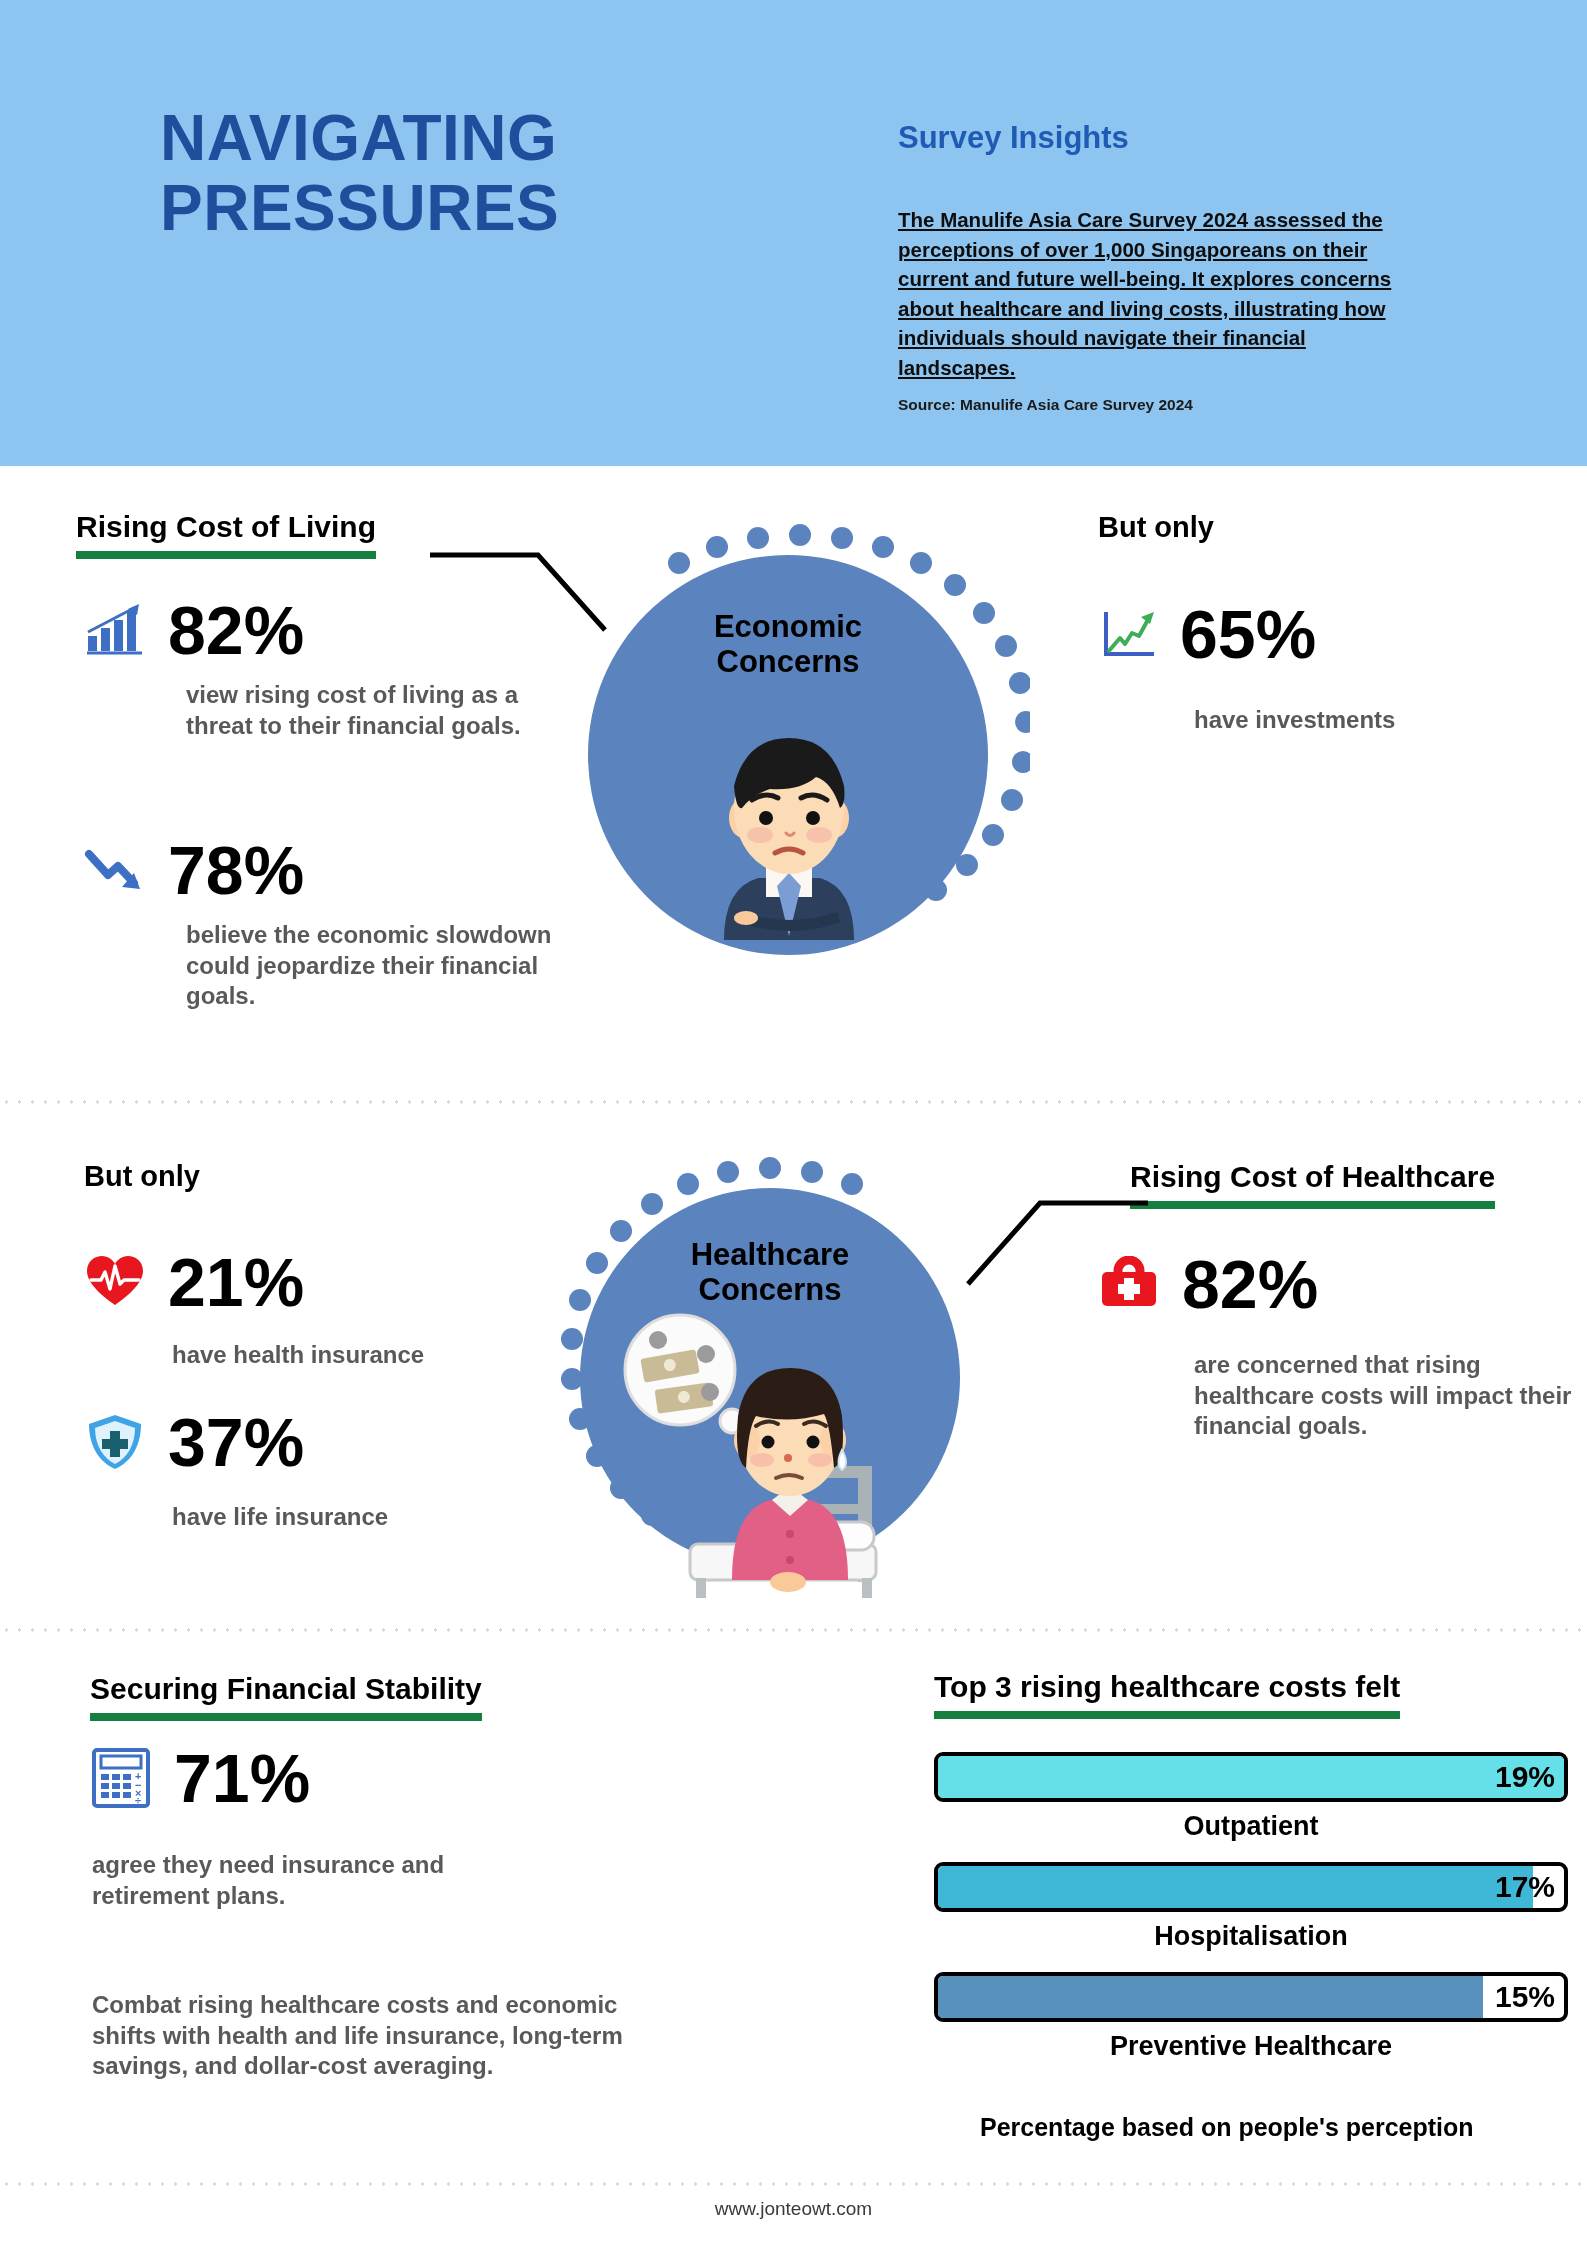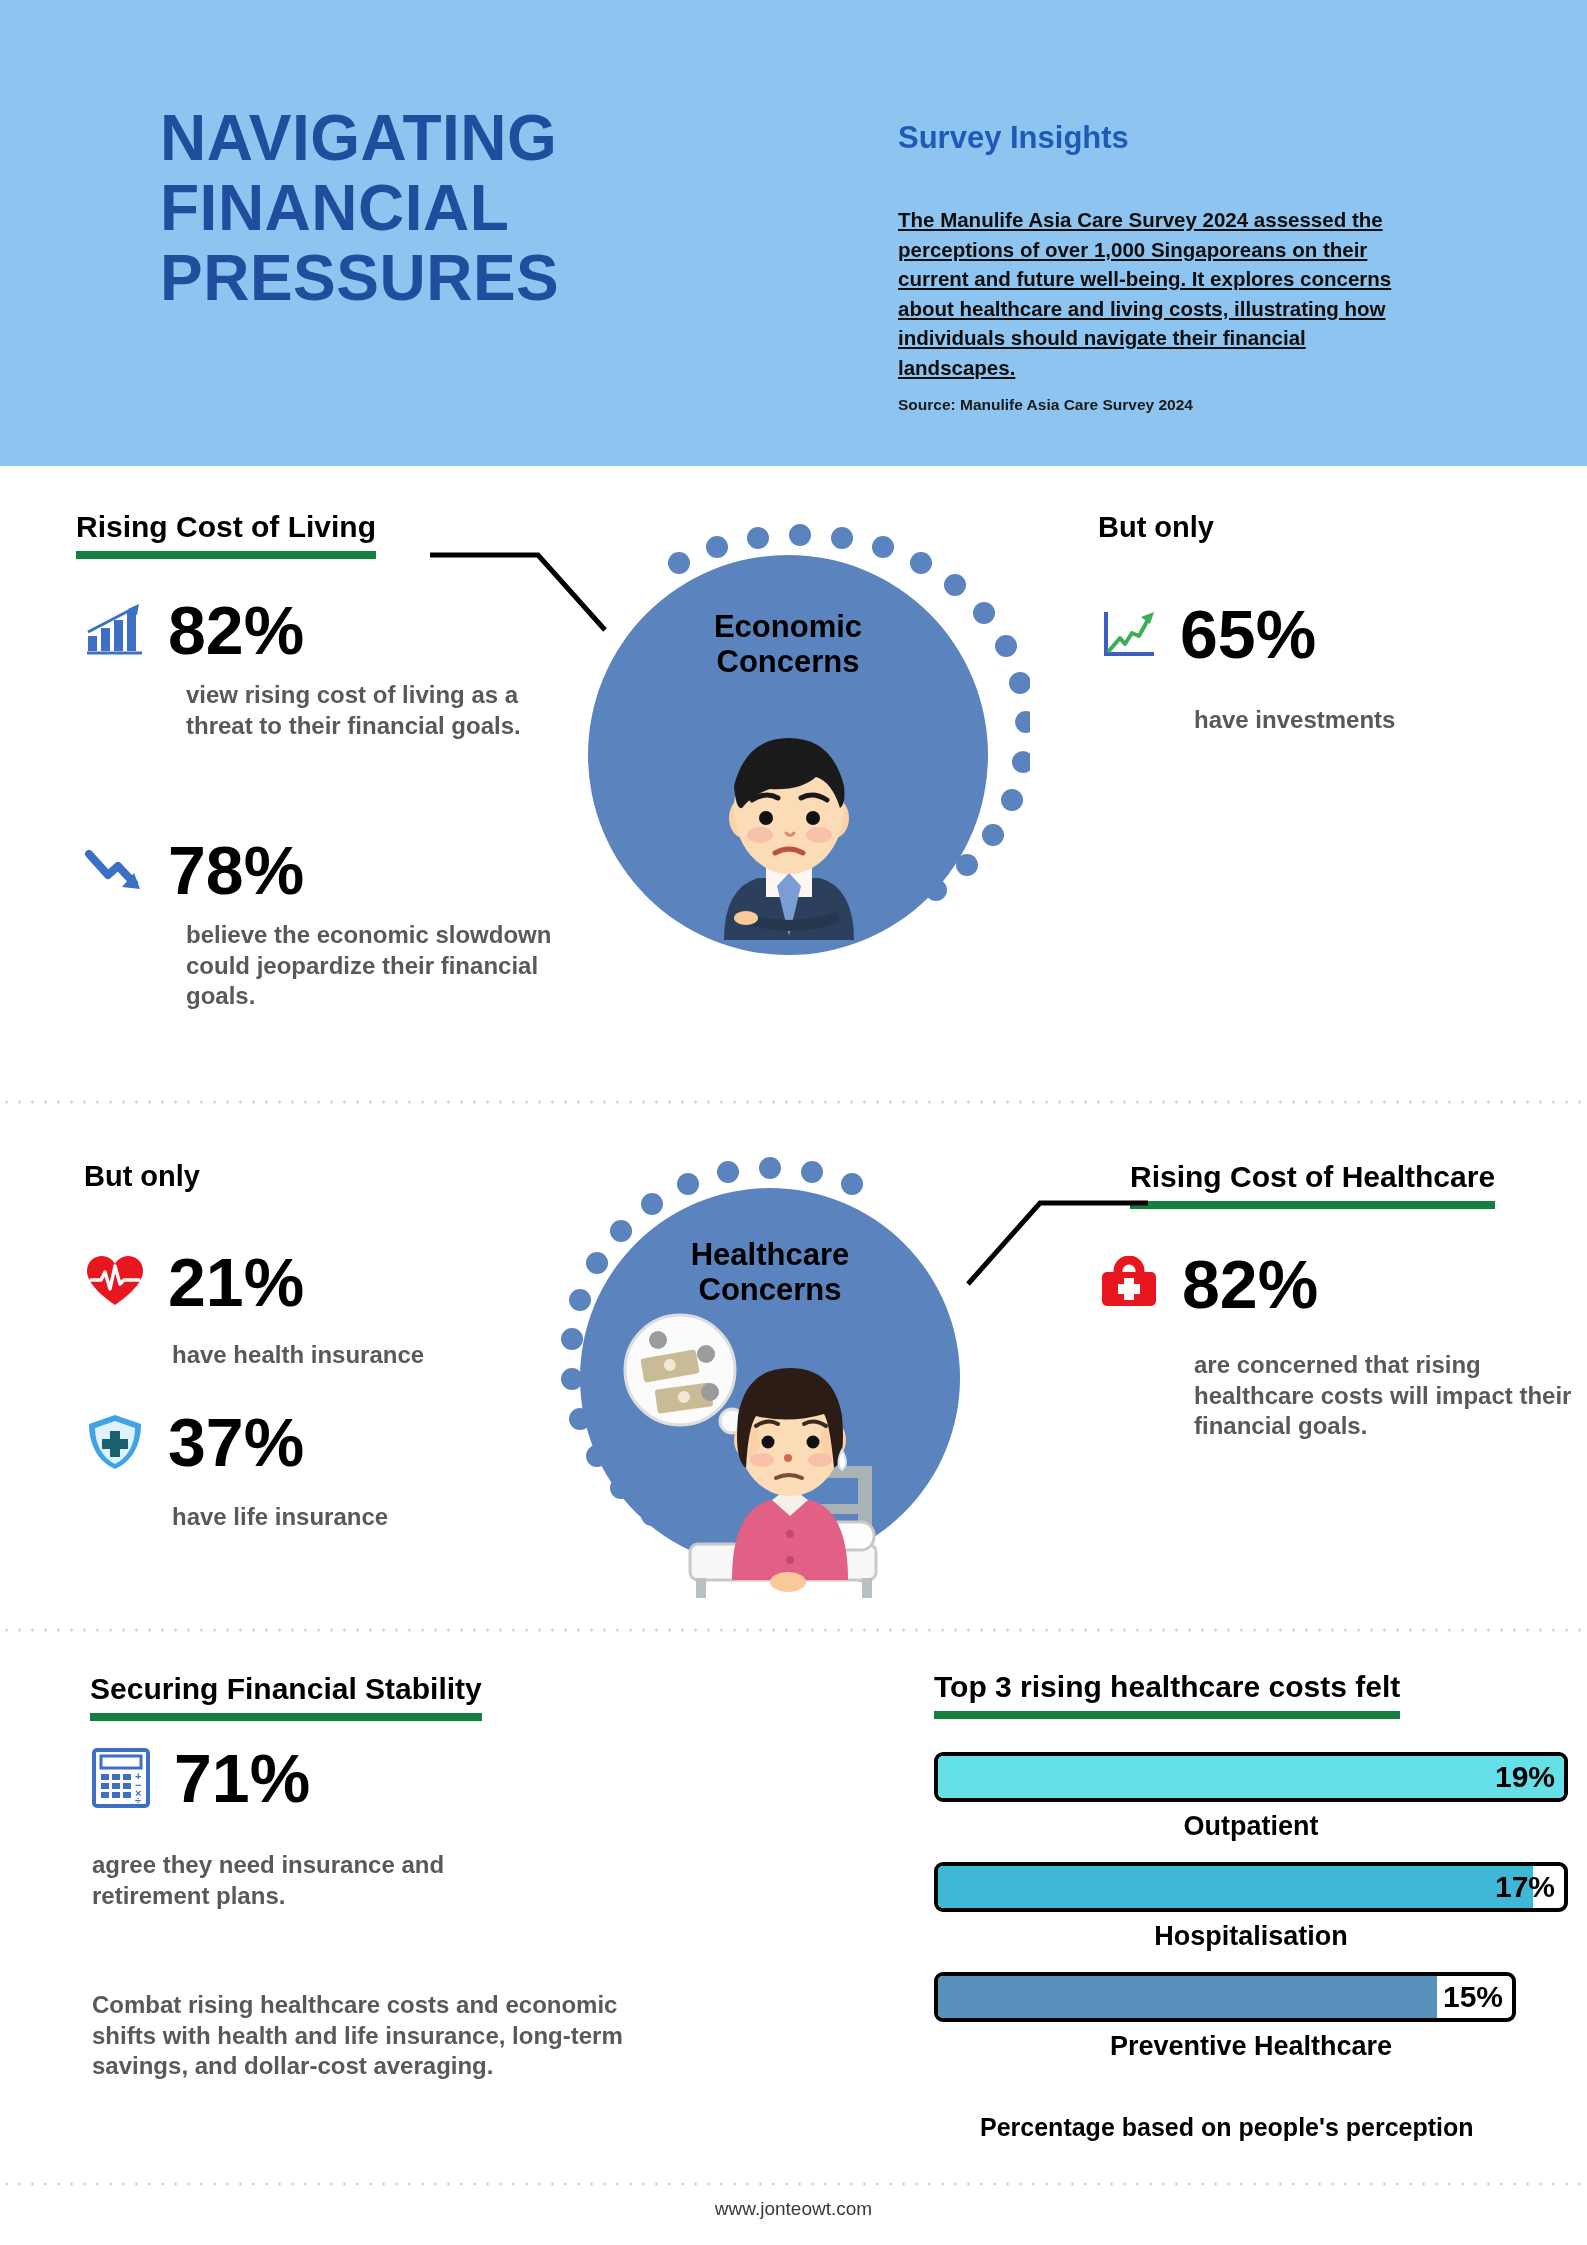--- a/index.html
+++ b/index.html
@@ -122,21 +122,20 @@
     font-size: 19px; font-weight: 400; color: #3a3a3a;
   }
 </style>
 </head>
 <body>
 
 <div class="banner"></div>
 
 <div class="banner-title">
   <div>Navigating</div>
-  <div>Financial</div>
   <div>Pressures</div>
 </div>
 
 <div class="insights-head">Survey Insights</div>
 <div class="insights-body">The Manulife Asia Care Survey 2024 assessed the perceptions of over 1,000 Singaporeans on their current and future well-being. It explores concerns about healthcare and living costs, illustrating how individuals should navigate their financial landscapes.</div>
 <div class="insights-source">Source: Manulife Asia Care Survey 2024</div>
 
 <div class="sec-head" style="left:76px; top:510px;">Rising Cost of Living</div>
 
 <svg class="connector" style="left:430px; top:548px;" width="230" height="110" viewBox="0 0 230 110">
@@ -389,21 +388,21 @@
   <span class="bar-val">19%</span>
 </div>
 <div class="bar-cat" style="left:934px; top:1811px; width:634px;">Outpatient</div>
 
 <div class="bar-outer" style="left:934px; top:1862px; width:634px; height:50px;">
   <div class="bar-fill" style="width:95%; background:#3fb8d8;"></div>
   <span class="bar-val">17%</span>
 </div>
 <div class="bar-cat" style="left:934px; top:1921px; width:634px;">Hospitalisation</div>
 
-<div class="bar-outer" style="left:934px; top:1972px; width:582px; height:50px;">
+<div class="bar-outer" style="left:934px; top:1972px; width:634px; height:50px;">
   <div class="bar-fill" style="width:87%; background:#5892bc;"></div>
   <span class="bar-val">15%</span>
 </div>
 <div class="bar-cat" style="left:934px; top:2031px; width:634px;">Preventive Healthcare</div>
 
 <div class="bar-note" style="left:980px; top:2113px;">Percentage based on people's perception</div>
 
 <div class="divider" id="div3"></div>
 <div class="footer-url">www.jonteowt.com</div>
 

